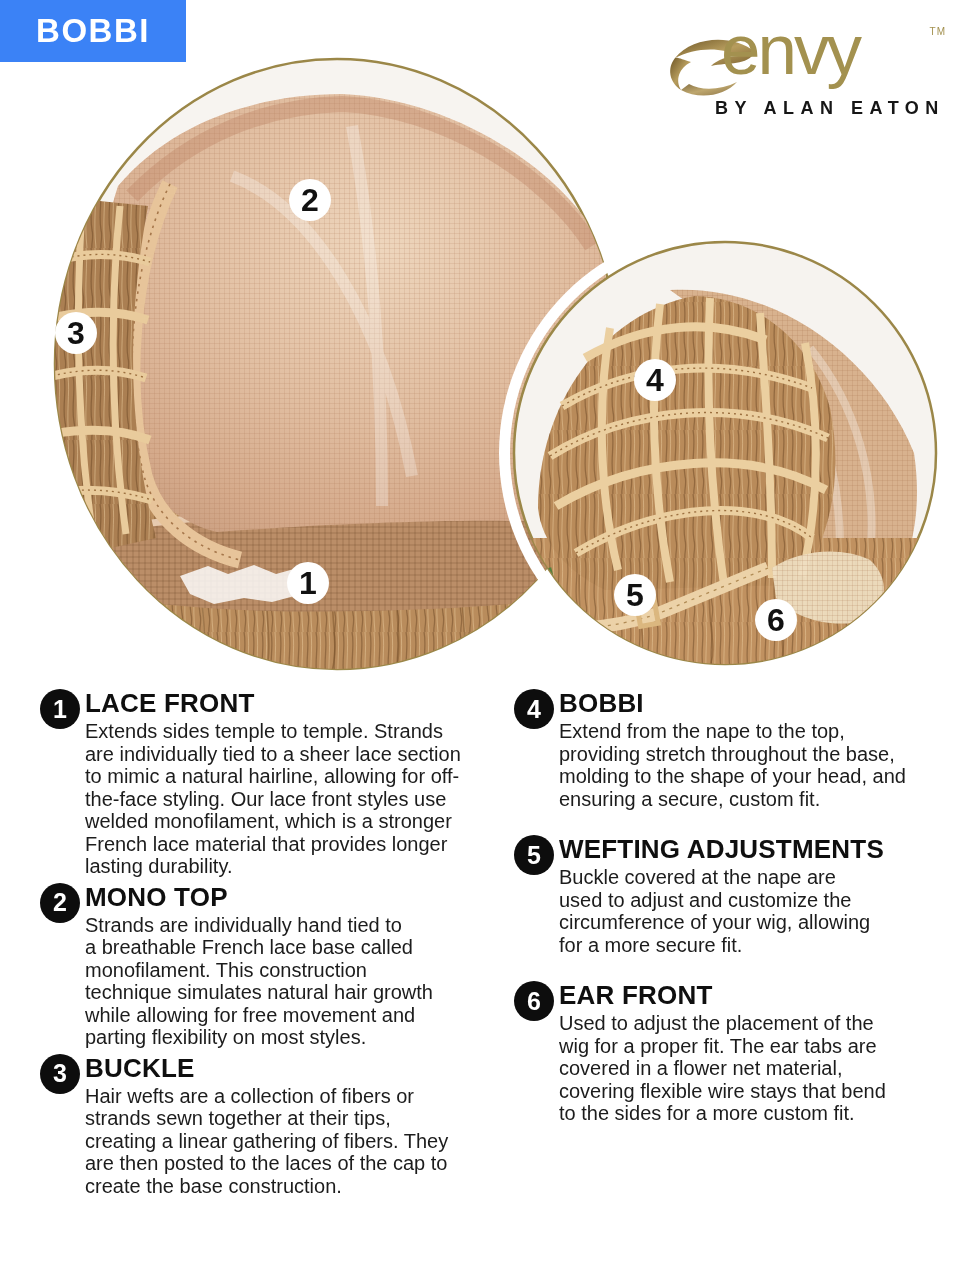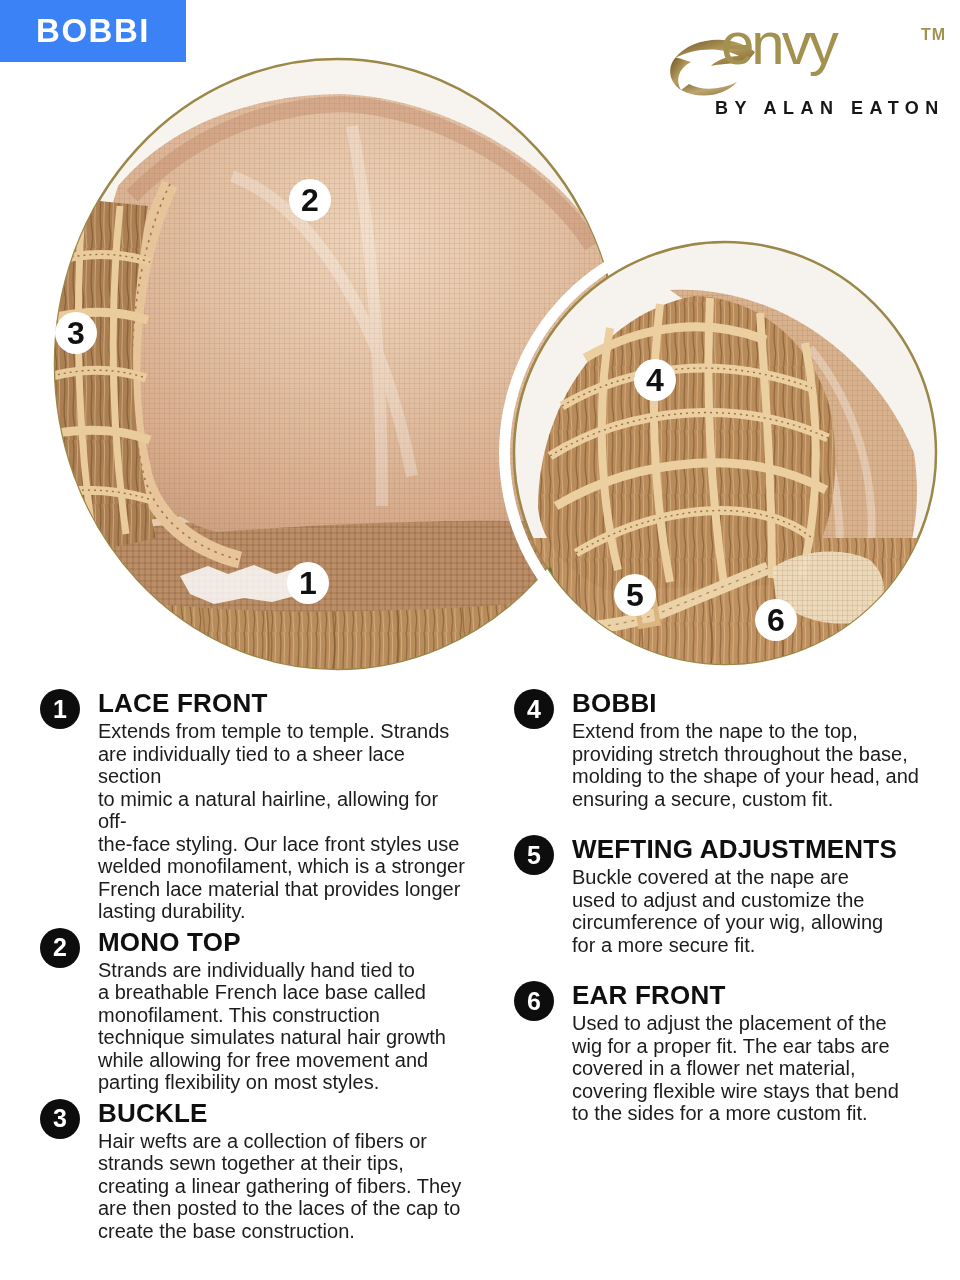--- a/index.html
+++ b/index.html
@@ -6,44 +6,44 @@
   .page{position:relative;width:960px;height:1280px;background:#ffffff;overflow:hidden;
         font-family:"Liberation Sans", sans-serif;}
 
   
   .title-box{position:absolute;left:0;top:0;width:186px;height:62px;background:#3b82f6;
              display:flex;align-items:center;justify-content:center;}
   .title-box span{color:#ffffff;font-size:33px;font-weight:700;letter-spacing:1.5px;}
 
   .logo{position:absolute;left:663px;top:20px;width:285px;height:100px;}
   .logo-swirl{position:absolute;left:4px;top:16px;width:92px;height:62px;}
-  .logo-word{position:absolute;left:58px;top:-14px;font-size:60px;font-weight:400;
+  .logo-word{position:absolute;left:58px;top:-14px;font-size:71px;font-weight:400;
              letter-spacing:-3px;color:#a3914f;line-height:1.25;}
-  .logo-tm{position:absolute;right:2px;top:6px;font-size:16px;font-weight:700;color:#a3914f;letter-spacing:1px;}
+  .logo-tm{position:absolute;right:2px;top:6px;font-size:10px;font-weight:400;color:#a3914f;letter-spacing:1px;}
   .logo-tagline{position:absolute;left:52px;top:78px;width:218px;text-align:center;
                 font-size:18px;font-weight:700;color:#161616;letter-spacing:6.5px;white-space:nowrap;}
 
   
   .circle-front{position:absolute;left:52px;top:56px;width:570px;height:616px;z-index:1;}
   .circle-back{position:absolute;left:510px;top:238px;width:430px;height:430px;z-index:2;
                border-radius:50%;box-shadow:0 0 0 11px #ffffff;}
   .circle-front svg,.circle-back svg{display:block;width:100%;height:100%;}
   .badge-num{font-family:"Liberation Sans",sans-serif;font-weight:700;fill:#111111;}
 
   
   .col{position:absolute;top:688px;}
   .col-left{left:40px;width:428px;}
   .col-right{left:514px;width:442px;}
   .item{display:flex;align-items:flex-start;}
   .col-left .item{margin-bottom:4px;}
   .col-right .item{margin-bottom:24px;}
   .num-badge{flex:none;width:40px;height:40px;border-radius:50%;background:#0d0d0d;margin-top:1px;
              display:flex;align-items:center;justify-content:center;}
   .num-badge span{color:#ffffff;font-size:25px;font-weight:700;}
-  .item-text{margin-left:18px;}
+  .item-text{margin-left:5px;}
   .item-title{margin:0;font-size:26px;line-height:30px;font-weight:700;color:#0f0f0f;letter-spacing:0.2px;}
   .item-body{margin:2px 0 0 0;font-size:20px;line-height:22.5px;color:#1c1c1c;white-space:pre-line;}
 </style>
 </head>
 <body>
 
 <div class="page">
 
   <div class="title-box">
     <span>BOBBI</span>
@@ -210,21 +210,21 @@
     </svg>
   </div>
 
   <div class="col col-left">
     <div class="item">
       <div class="num-badge">
           <span>1</span>
         </div>
       <div class="item-text">
         <h3 class="item-title">LACE FRONT</h3>
-        <p class="item-body">Extends from temple to temple. Strands
+        <p class="item-body">Extends sides temple to temple. Strands
 are individually tied to a sheer lace section
 to mimic a natural hairline, allowing for off-
 the-face styling. Our lace front styles use
 welded monofilament, which is a stronger
 French lace material that provides longer
 lasting durability.</p>
       </div>
     </div>
     <div class="item">
       <div class="num-badge">

